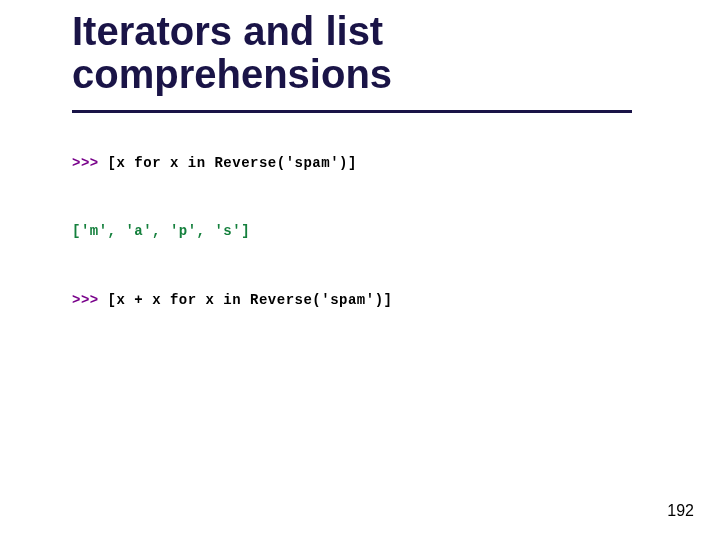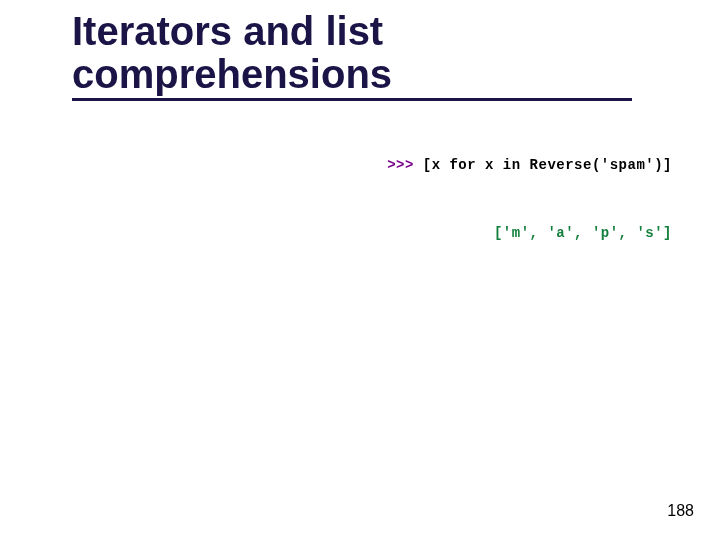--- a/index.html
+++ b/index.html
@@ -18,50 +18,51 @@
     top: 10px;
     width: 600px;
   }
   .title {
     font-size: 40px;
     font-weight: 700;
     color: #1a1447;
     line-height: 1.08;
     letter-spacing: 0px;
     border-bottom: 3px solid #1a1447;
-    padding-bottom: 2px;
-    margin-bottom: 18px;
+    padding-bottom: 14px;
+    margin-bottom: 4px;
     width: 560px;
   }
   .code-block {
     font-family: "Courier New", Courier, monospace;
     font-size: 14px;
     font-weight: 700;
     line-height: 1.3;
     letter-spacing: 0.5px;
     color: #000;
     white-space: pre;
   }
-  .code-line { margin-bottom: 14px; text-align: right; }
+  .code-line { margin-bottom: 14px; }
   .prompt { color: #78008a; } 
   .output { color: #15803d; } 
   .page-number {
     position: absolute;
     right: 26px;
     bottom: 20px;
     font-family: Arial, Helvetica, sans-serif;
     font-size: 16px;
     color: #000;
   }
 </style>
 </head>
 <body>
 
 <div class="slide">
   <div class="title">Iterators and list comprehensions</div>
 
   <div class="code-block">
     <div class="code-line"><span class="prompt">&gt;&gt;&gt;</span><span> [x for x in Reverse('spam')]</span></div>
     <div class="code-line output">['m', 'a', 'p', 's']</div>
+    <div class="code-line"><span class="prompt">&gt;&gt;&gt;</span><span> [x + x for x in Reverse('spam')]</span></div>
   </div>
 </div>
 
-<div class="page-number">188</div>
+<div class="page-number">192</div>
 
 </body></html>

